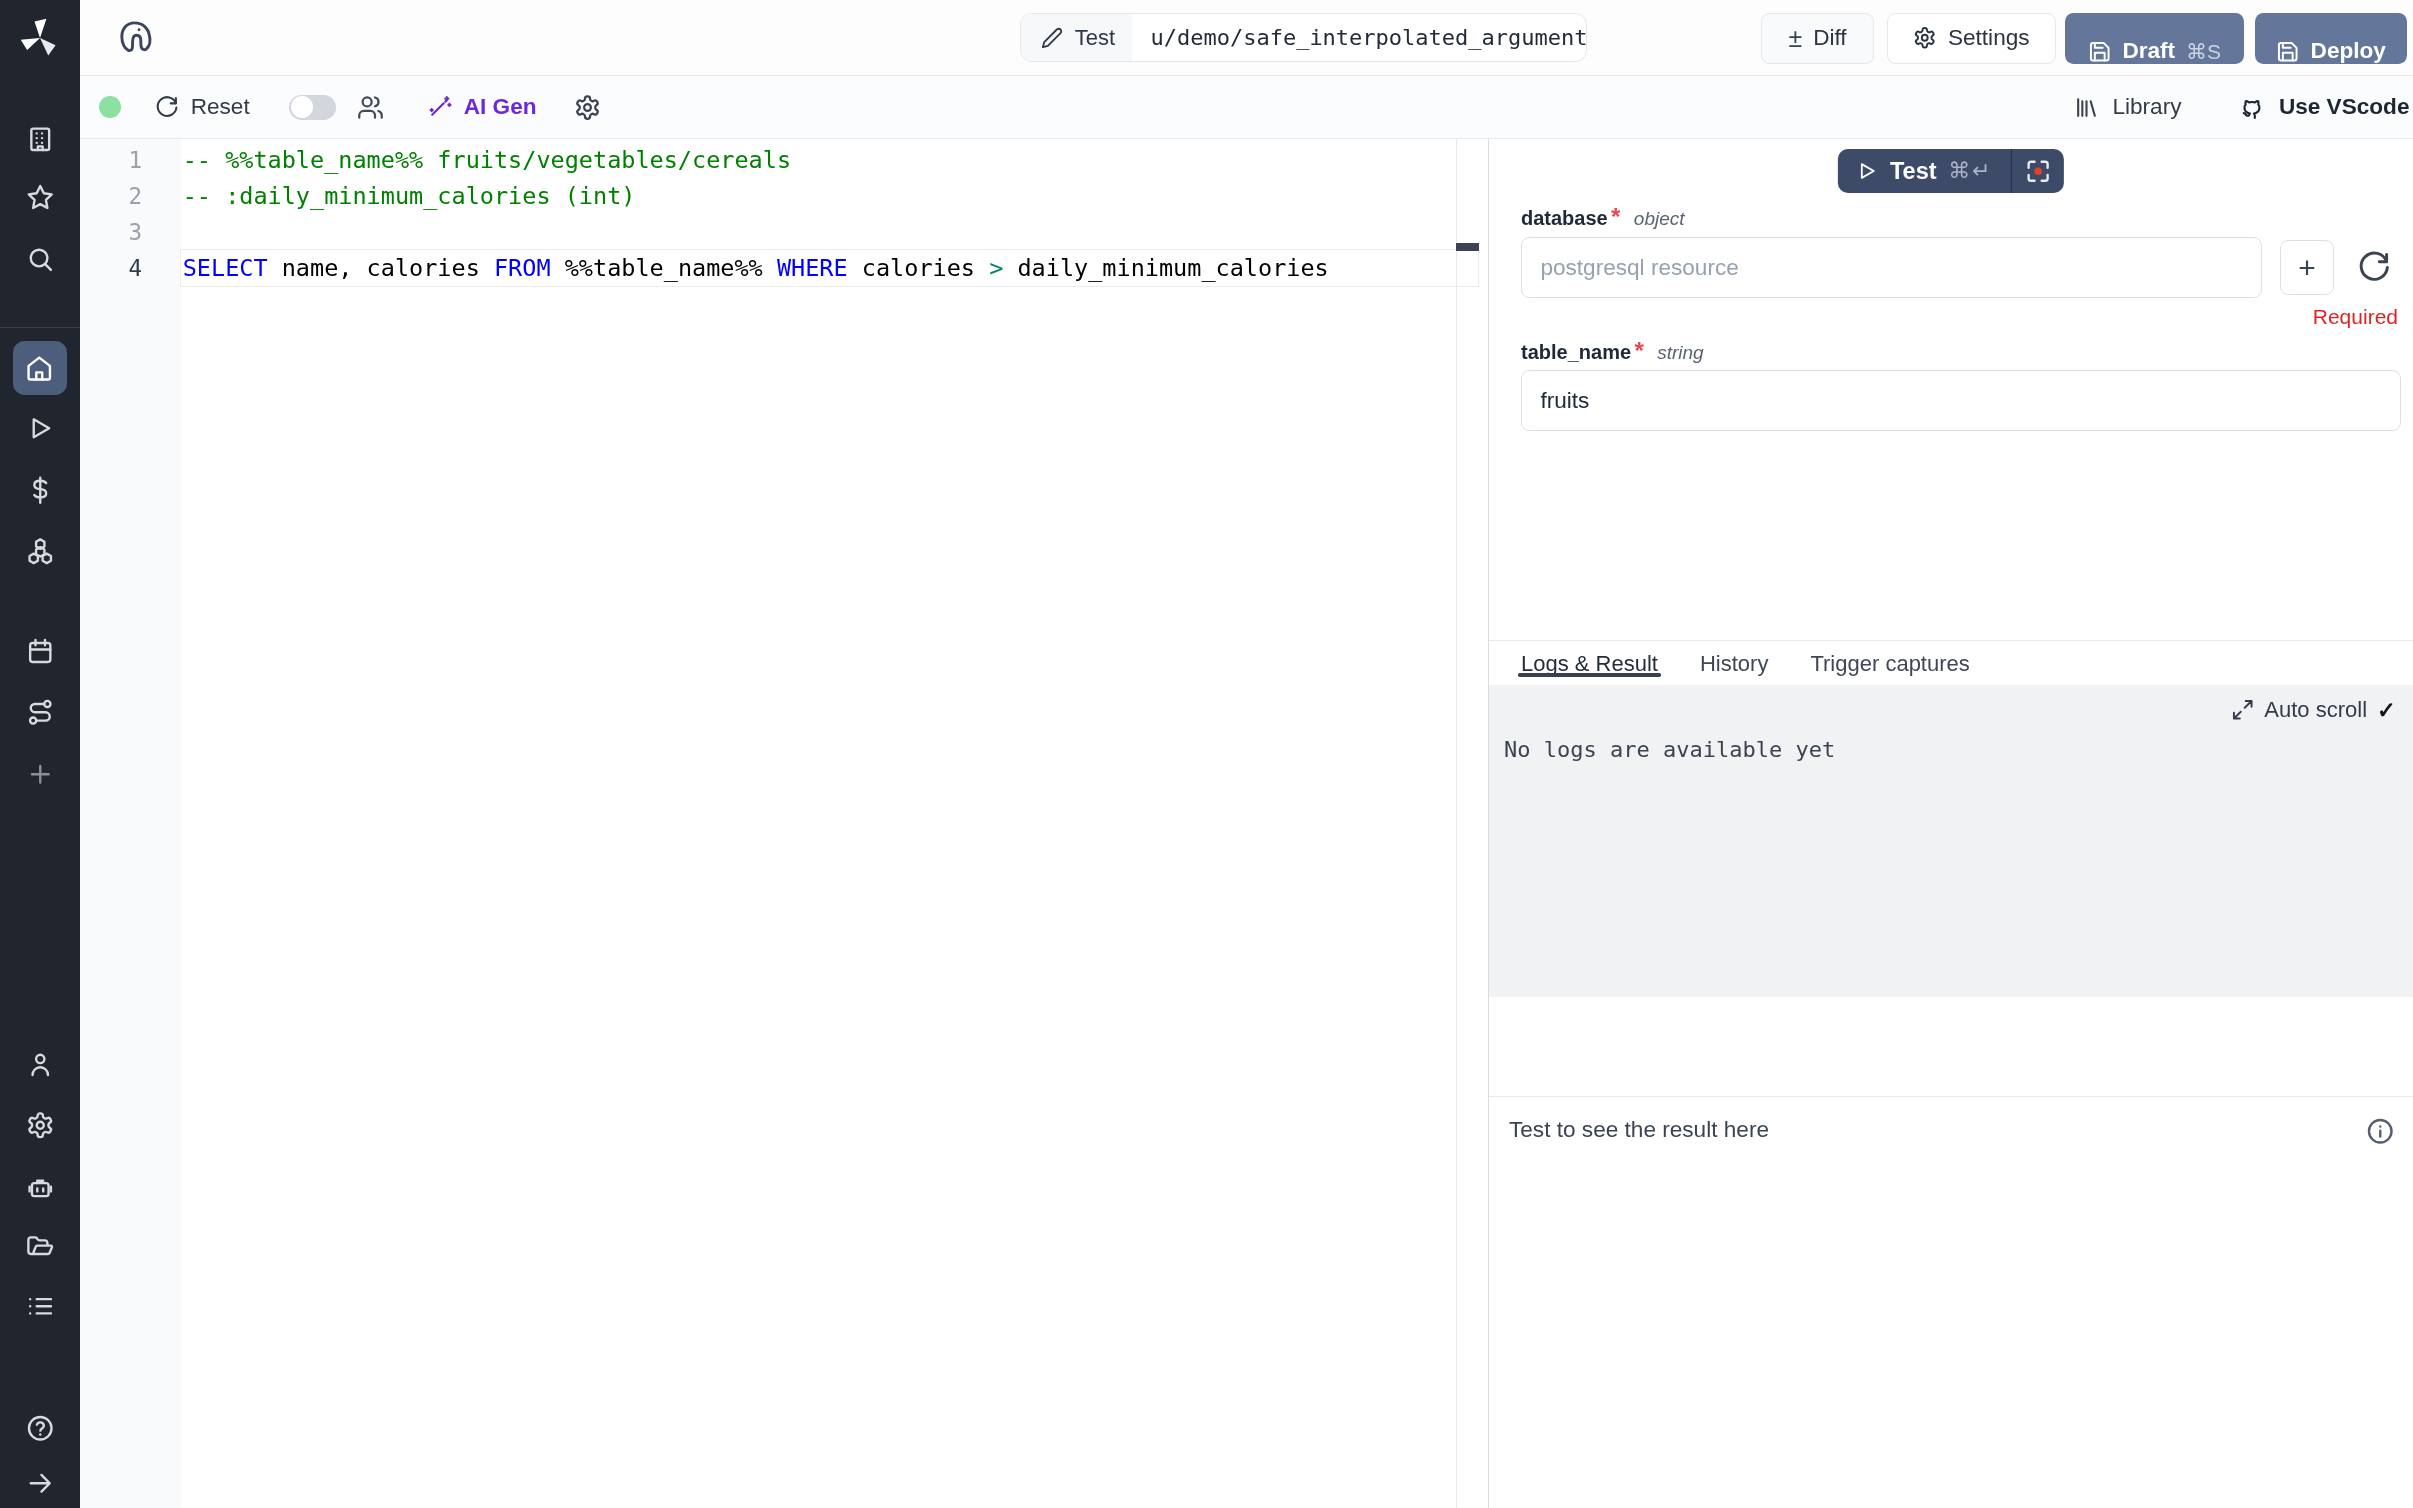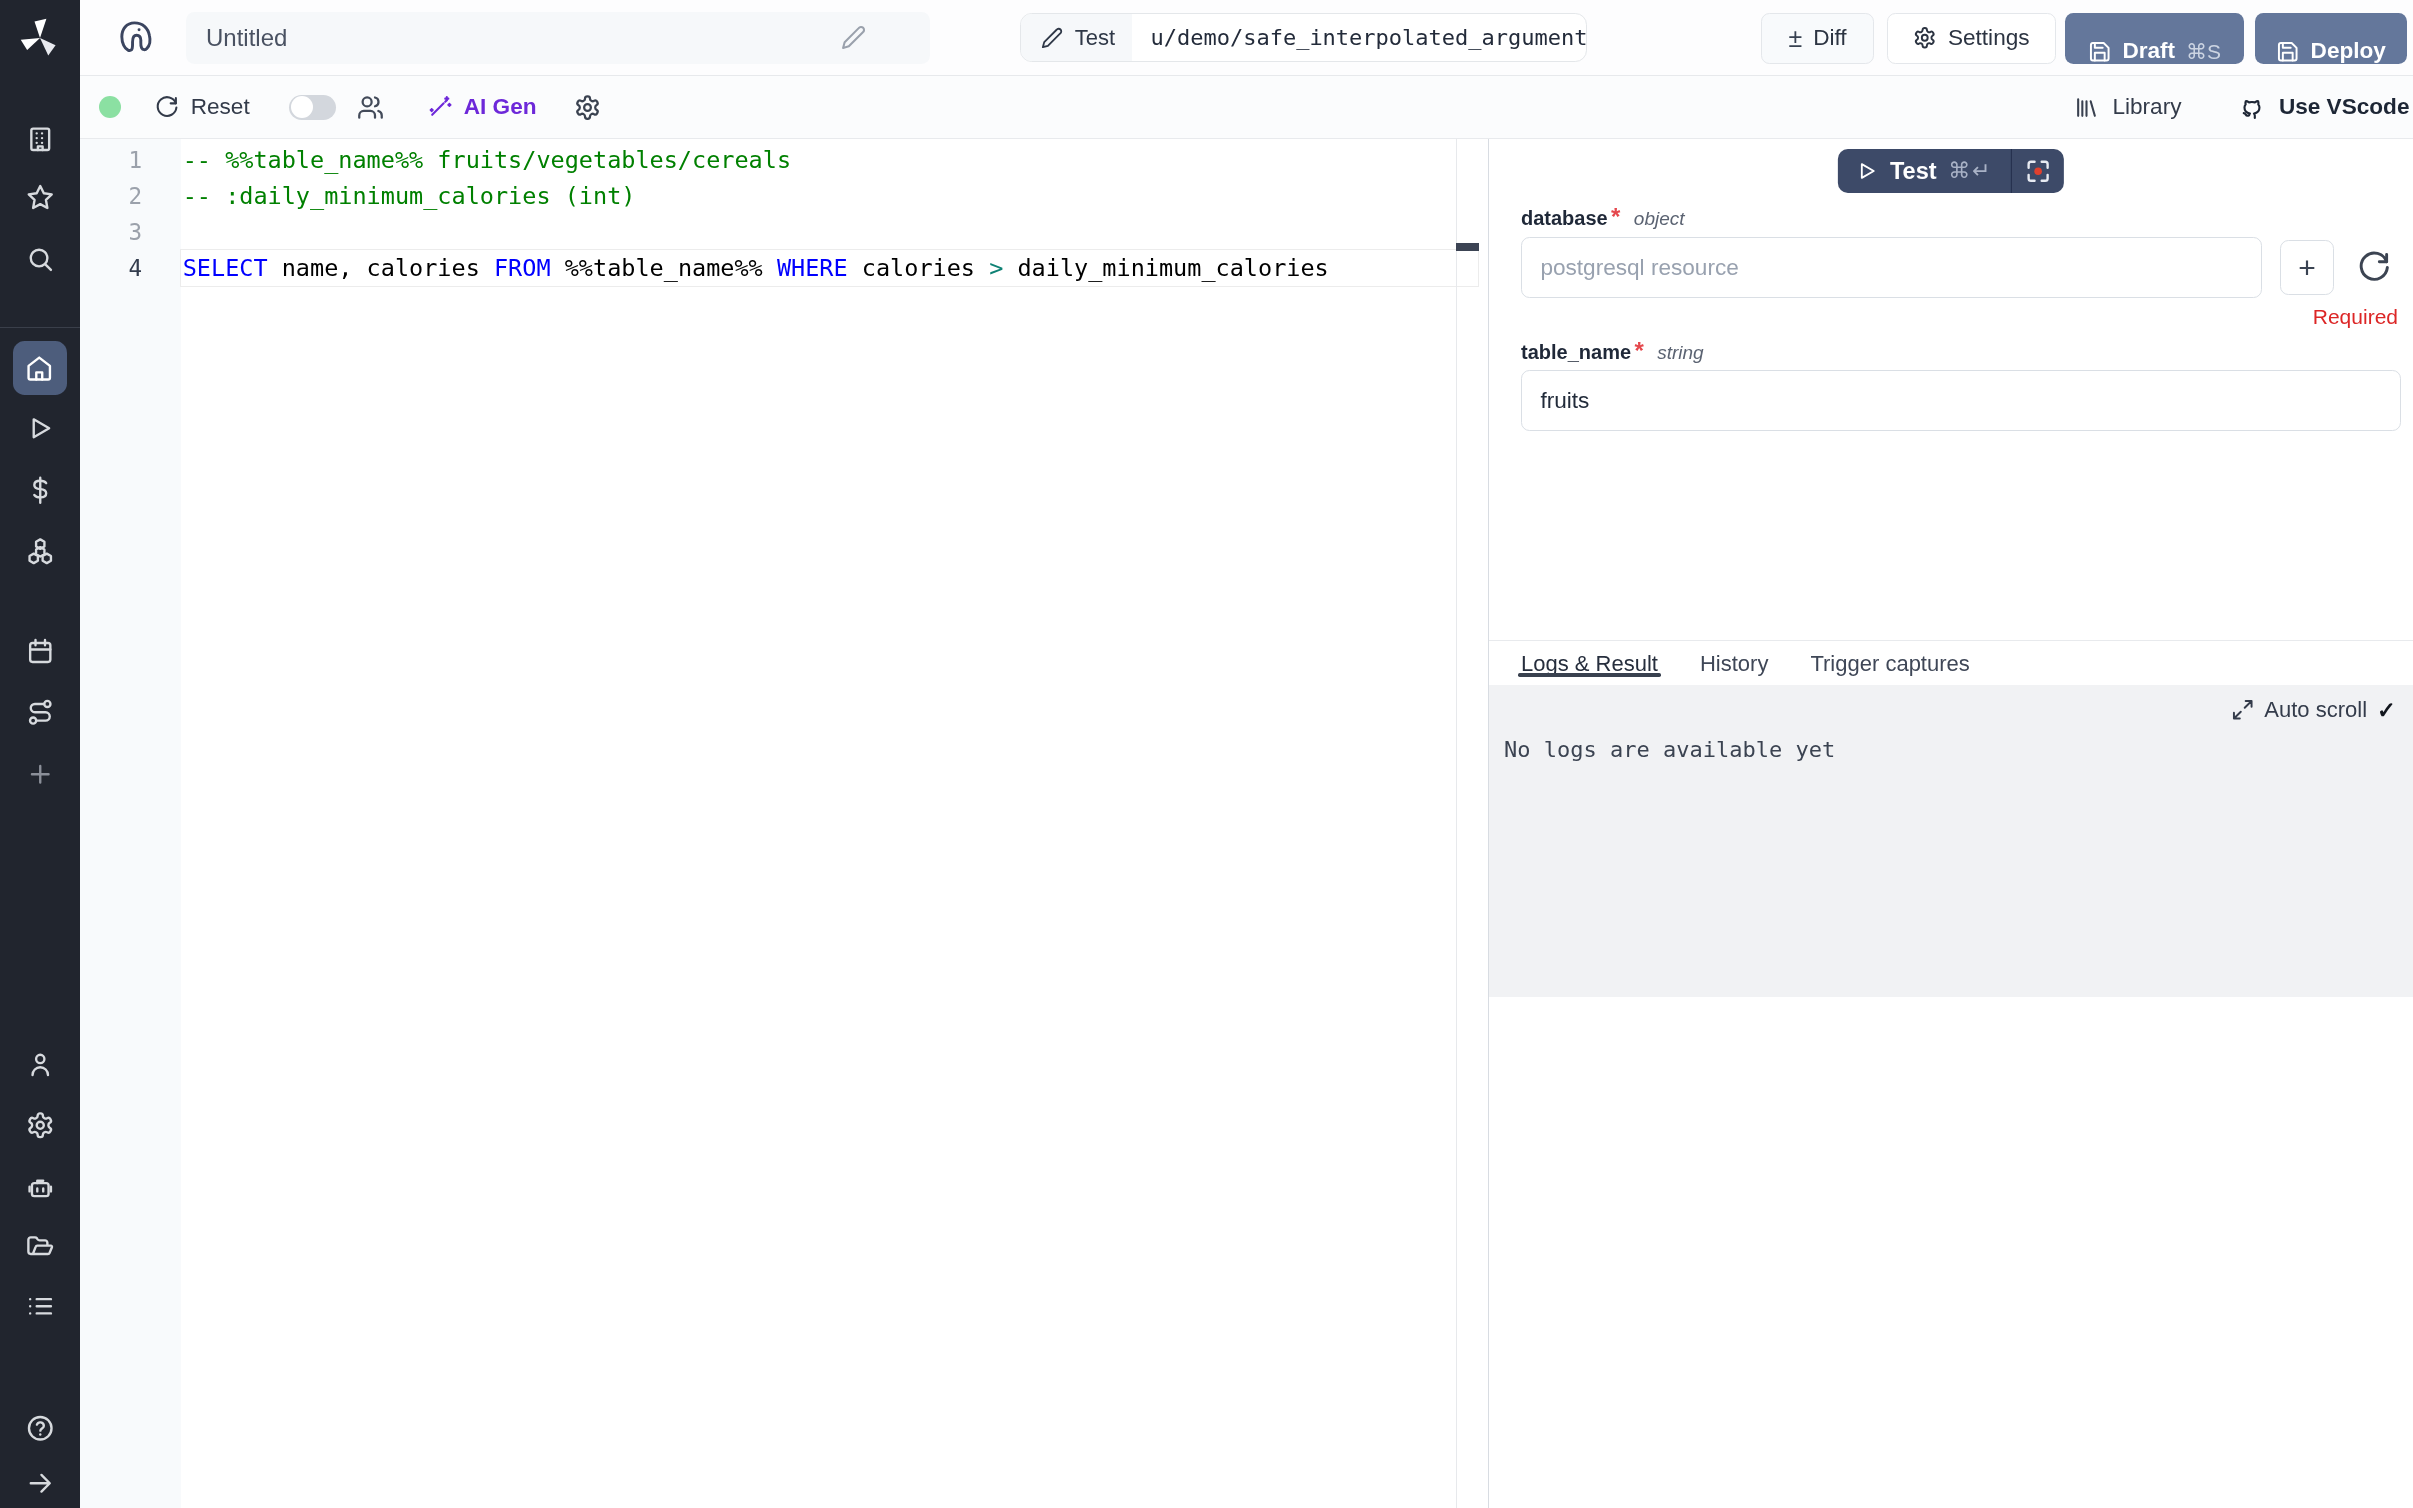--- a/index.html
+++ b/index.html
@@ -201,28 +201,20 @@
     </div>
   </aside>
 
   <header class="topbar">
     <span class="pgicon">
       <svg class="ic" width="39" height="39" viewBox="0 0 24 24" style="stroke-width:1.8">
           <path d="M12 3C7 3 4.2 6.8 4.2 11.6c0 4 1.8 7.2 3.8 8.2 1.2.6 2.4 0 2.6-1.2.3-1.5.2-2.6.2-3.8 0-3 .9-4.2 2.5-4.2 1.5 0 2.6 1.1 2.6 3.1 0 1.5-.3 3.3.5 4.7.7 1.2 2.2 1.5 3.2.4 1.7-1.9 2.3-5.1 1.6-8C20.4 6 16.9 3 12 3z"></path>
           <path d="M14.8 7.2h.01"></path>
         </svg>
     </span>
-    <div class="titlefield">
-      <span class="tval">Untitled</span>
-      <span class="pen">
-        <svg class="ic" width="25" height="25" viewBox="0 0 24 24">
-            <path d="M17 3a2.85 2.85 0 1 1 4 4L7.5 20.5 2 22l1.5-5.5z"></path>
-          </svg>
-      </span>
-    </div>
     <div class="pathchip">
       <span class="pseg">
         <svg class="ic" width="22" height="22" viewBox="0 0 24 24">
             <path d="M17 3a2.85 2.85 0 1 1 4 4L7.5 20.5 2 22l1.5-5.5z"></path>
           </svg>
         <span>Test</span>
       </span>
       <span class="pval">u/demo/safe_interpolated_arguments</span>
     </div>
     <div class="tbtn light" style="left:1681px;width:113px">
@@ -384,15 +376,24 @@
       <div class="autoscroll">
         <svg class="ic" width="23.5" height="23.5" viewBox="0 0 24 24">
             <path d="M15 3h6v6M9 21H3v-6M21 3l-7 7M3 21l7-7"></path>
           </svg>
         <span>Auto scroll</span>
         <span class="chk">✓</span>
       </div>
       <div class="logempty">No logs are available yet</div>
     </div>
 
+    <div class="resultarea">
+      <div class="resulthint">Test to see the result here</div>
+      <span class="infoic">
+        <svg class="ic" width="28.5" height="28.5" viewBox="0 0 24 24">
+            <circle cx="12" cy="12" r="9.5"></circle>
+            <path d="M12 16.5v-5M12 8h.01"></path>
+          </svg>
+      </span>
+    </div>
   </section>
 </div>
 
 
 </body></html>

